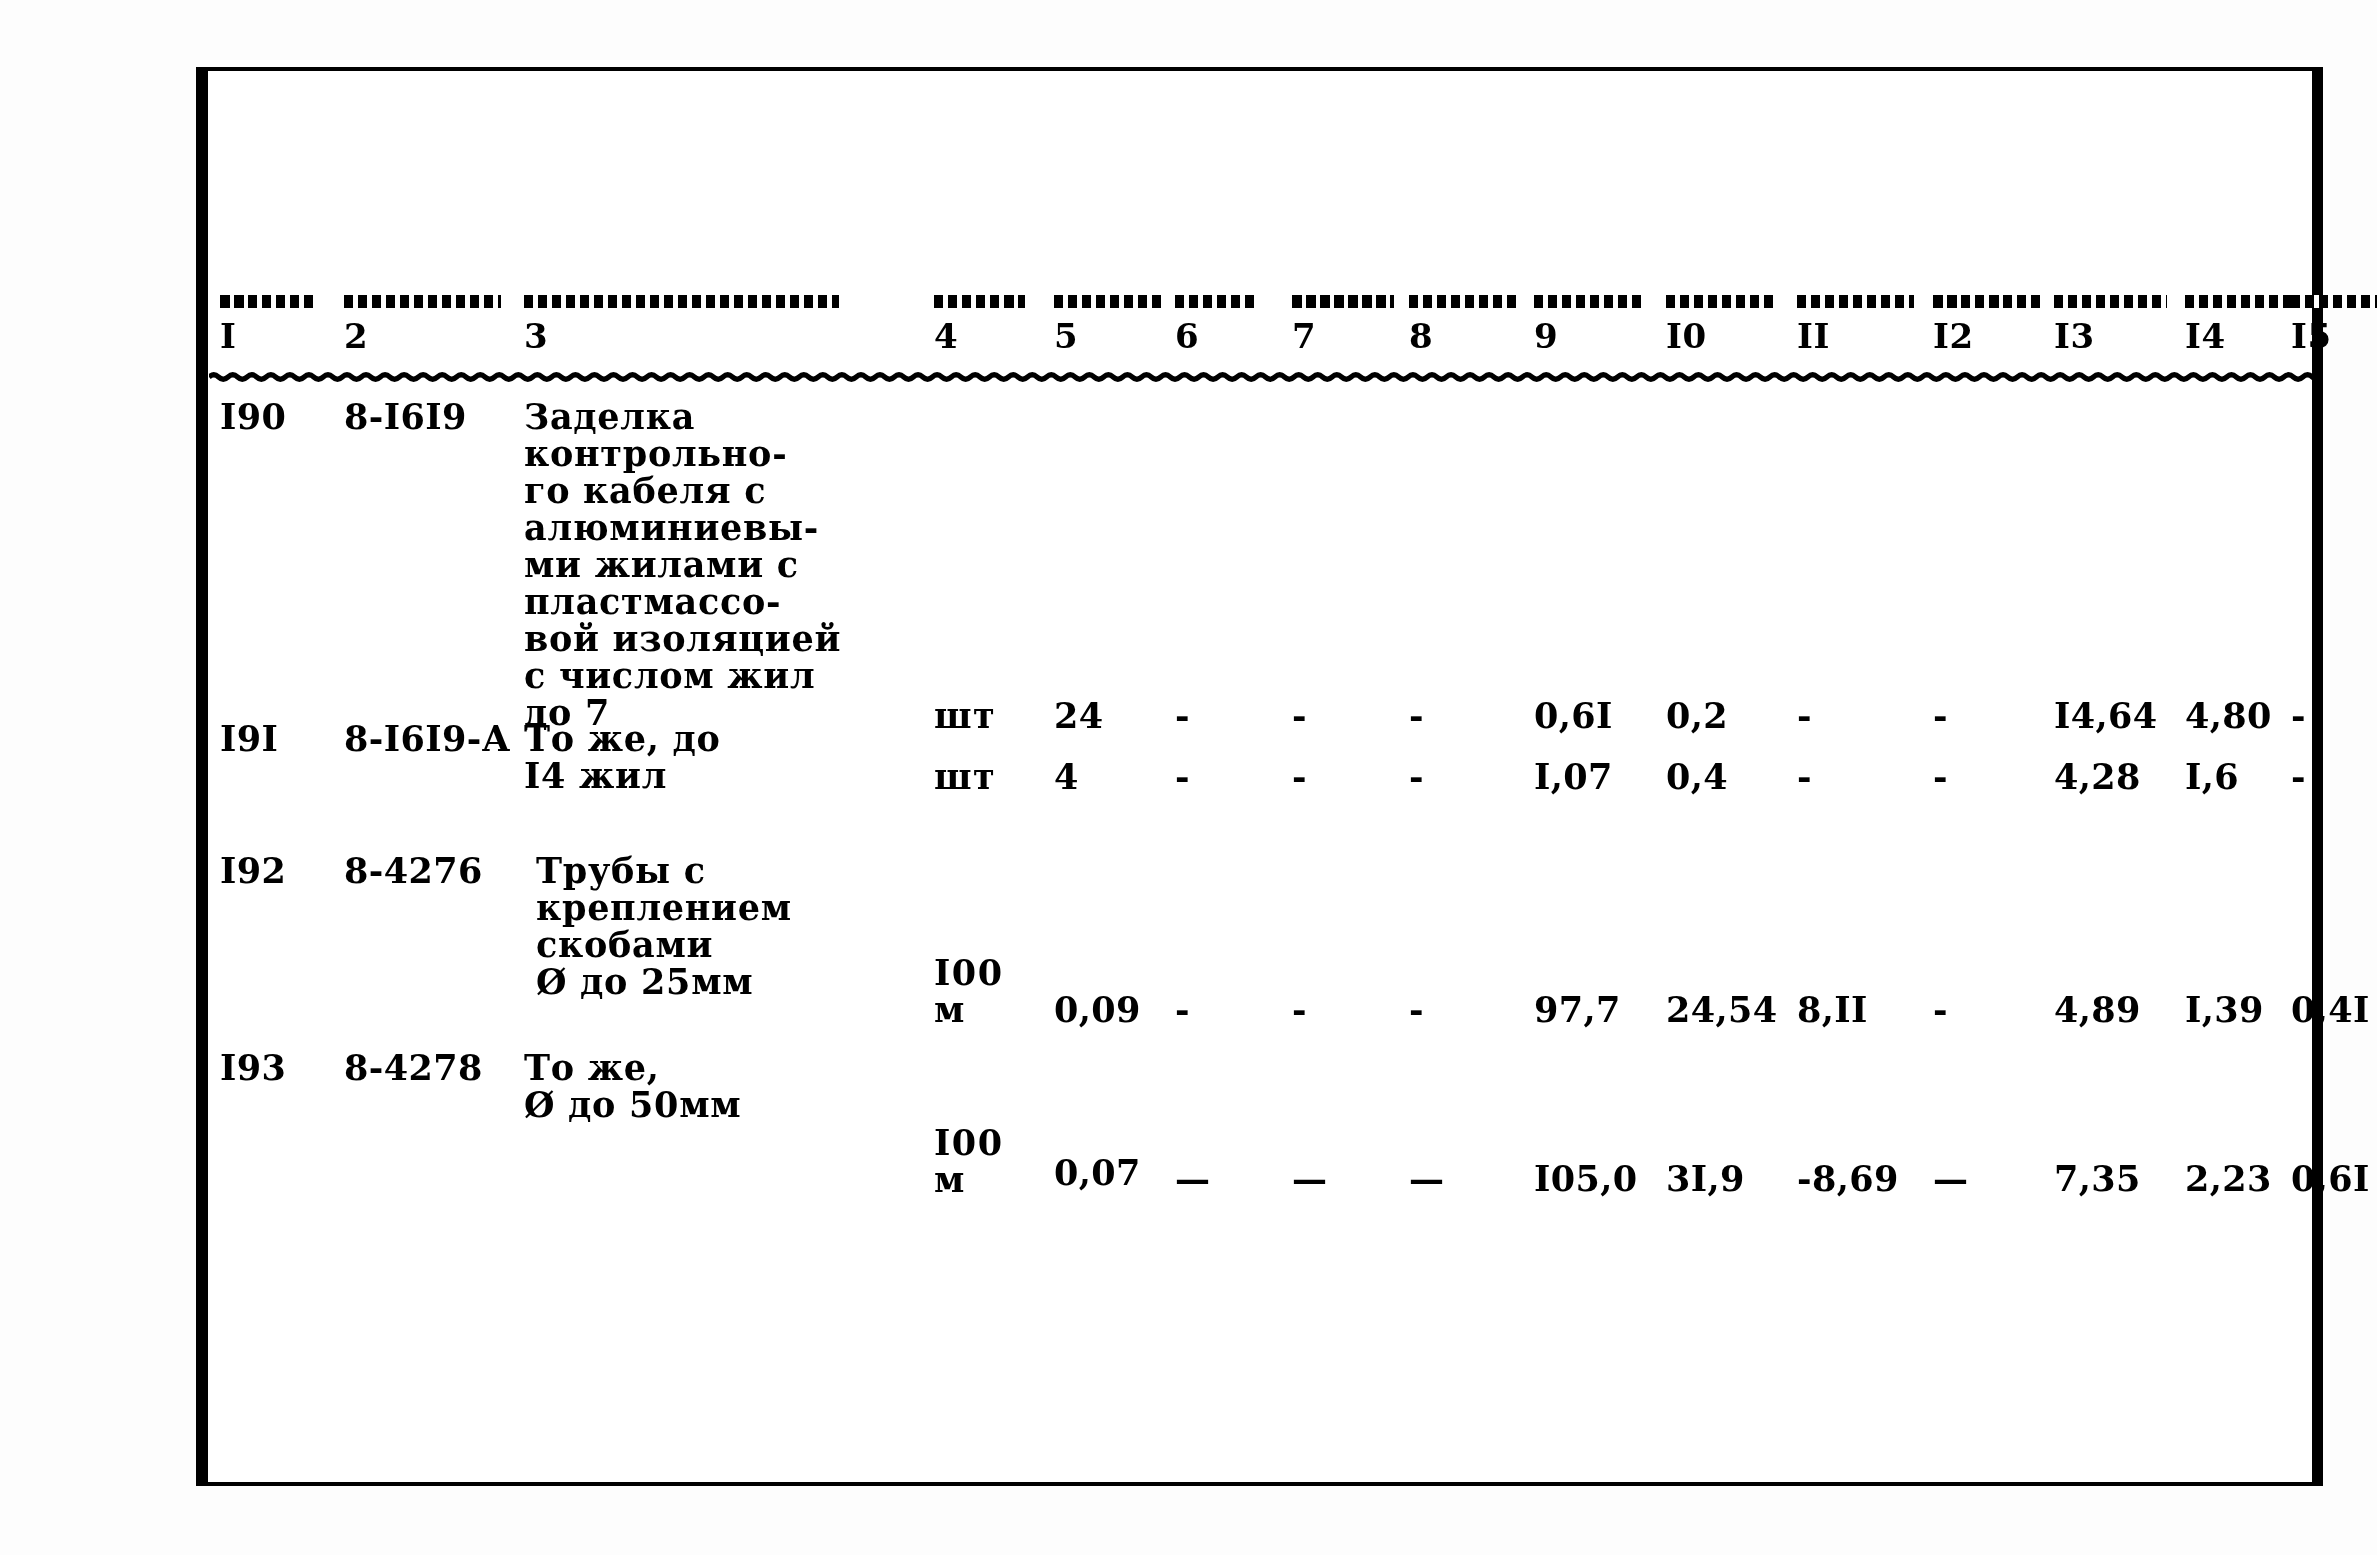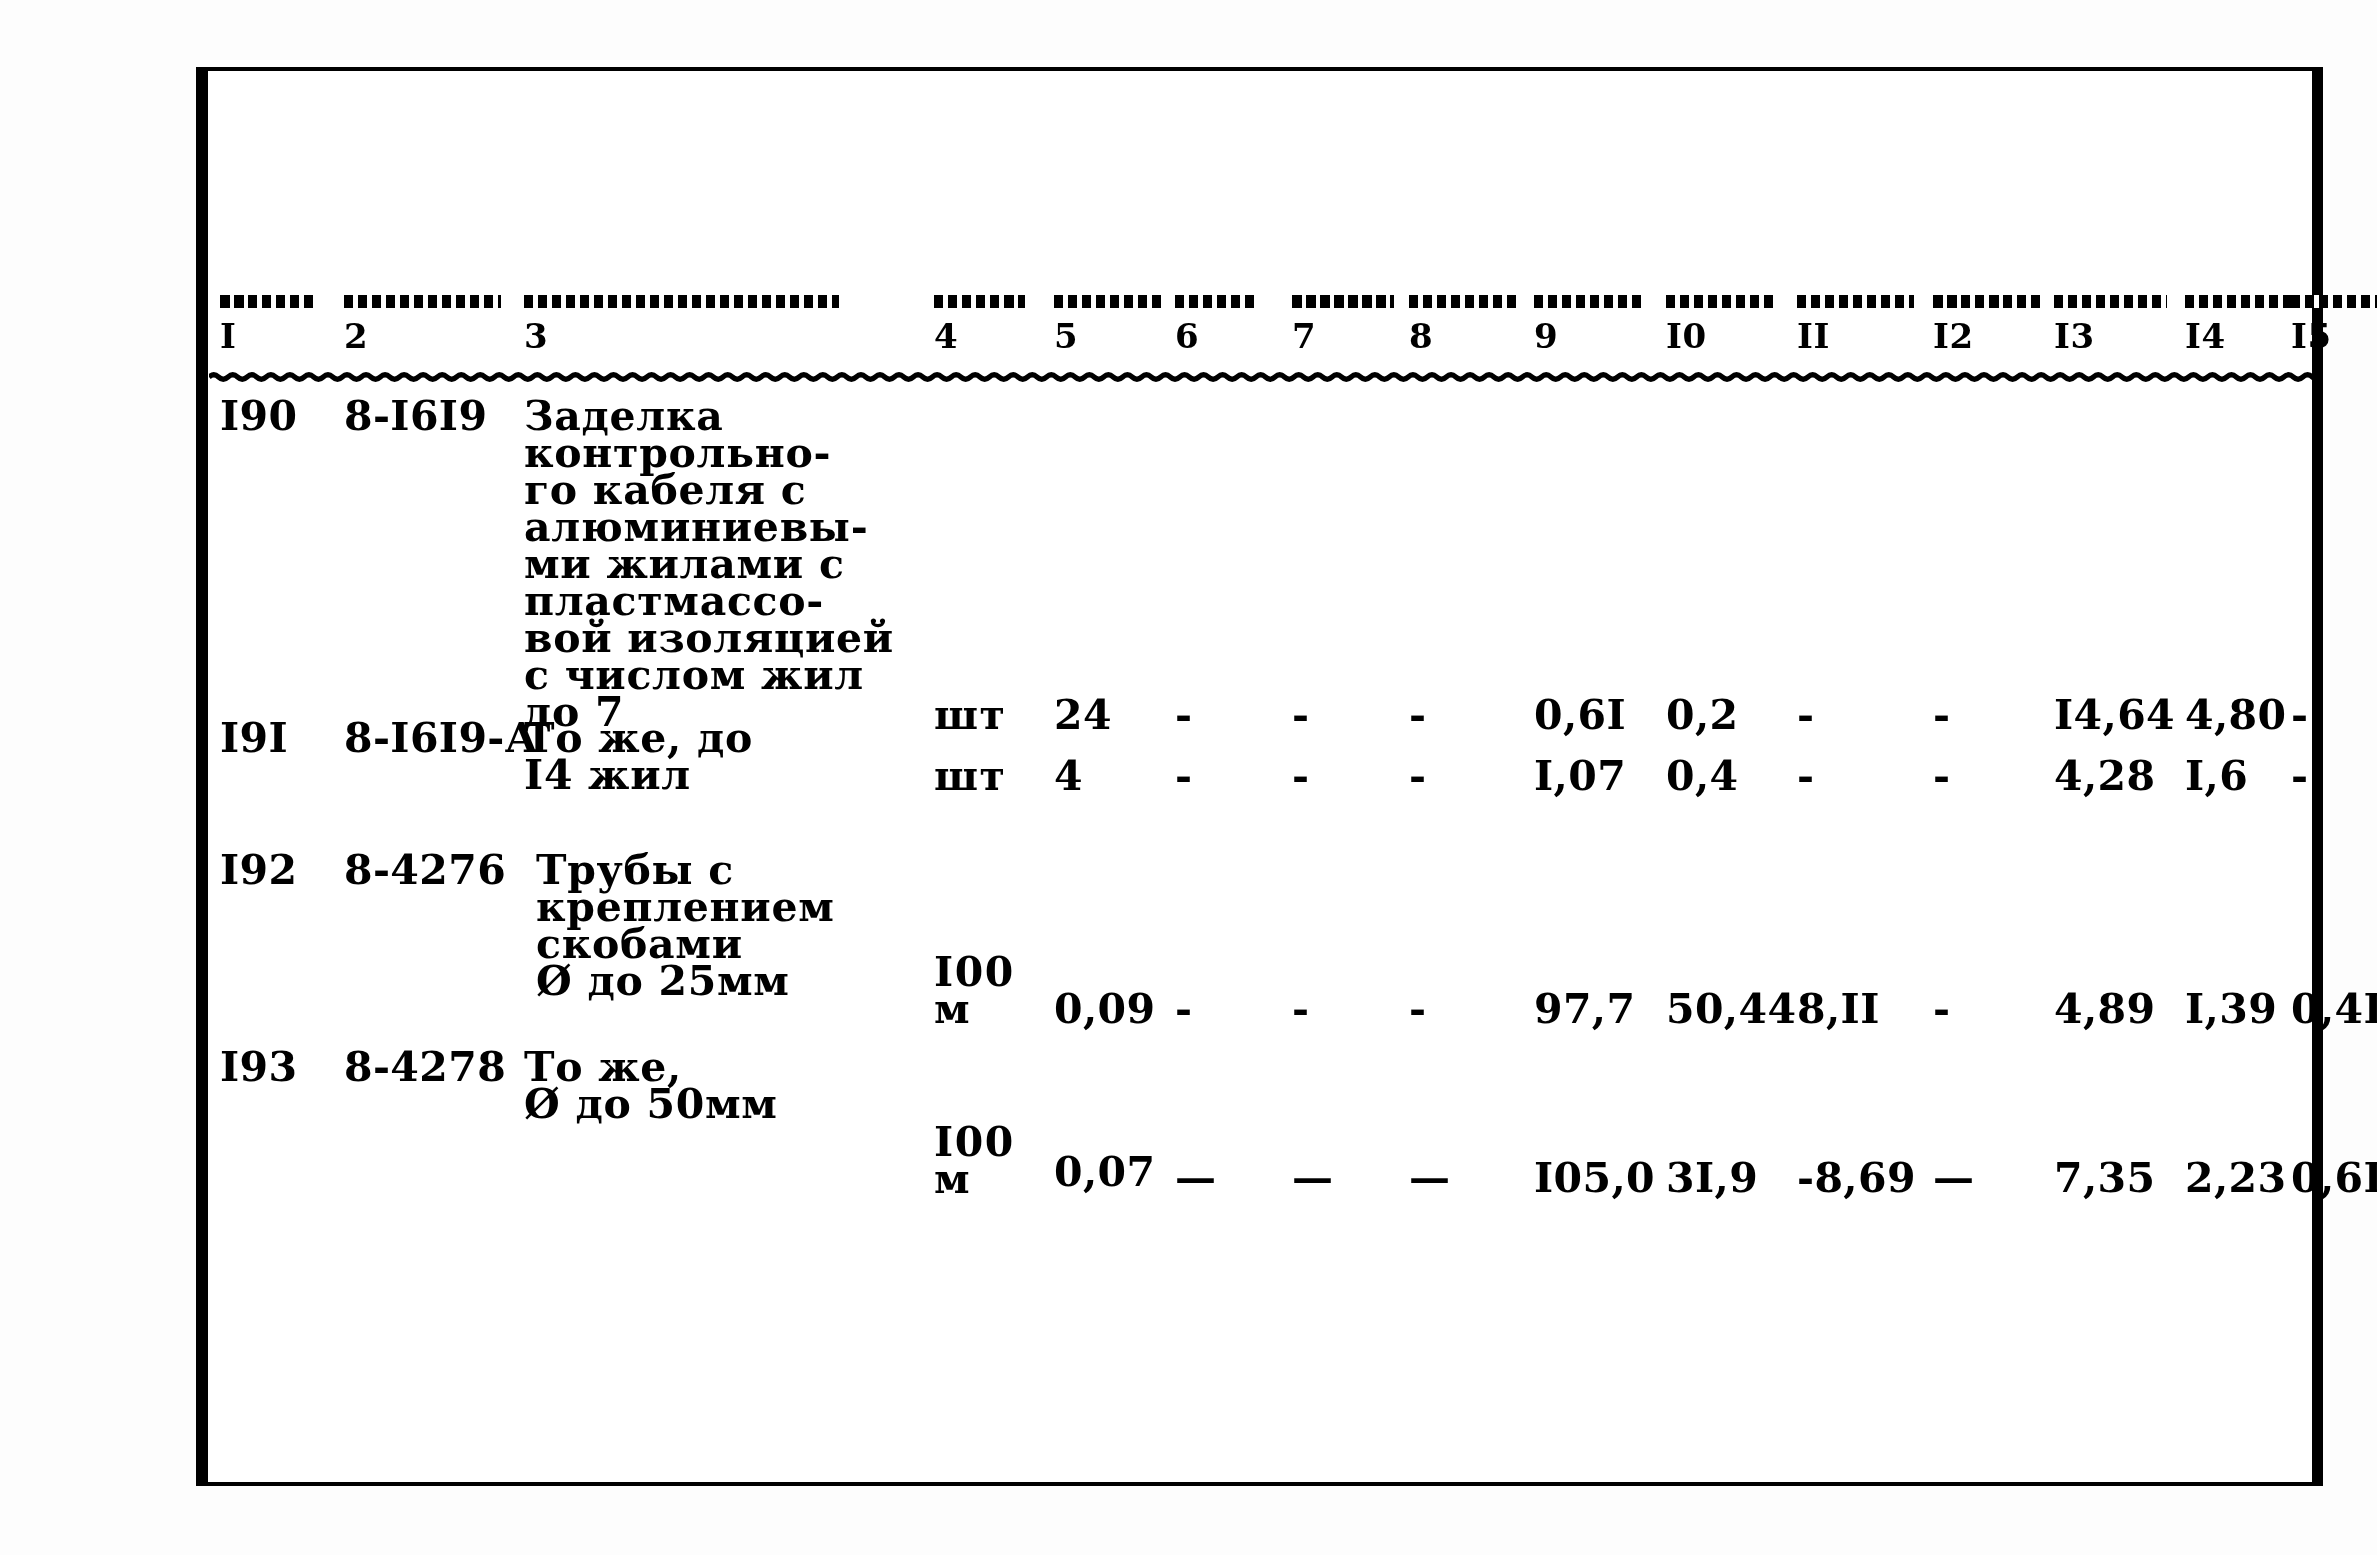--- a/index.html
+++ b/index.html
@@ -142,21 +142,21 @@
   }
   .trow {
     position: absolute;
     left: 0;
     width: 2107px;
   }
   .cell {
     position: absolute;
     font-family: "DejaVu Serif", serif;
     font-weight: 700;
-    font-size: 41px;
+    font-size: 35px;
     letter-spacing: 0.4px;
     color: #000;
     white-space: pre;
     line-height: 37px;
   }
   .cell.desc {
     white-space: pre-line;
     letter-spacing: 0.7px;
   }
   .cell.num { text-align: left; }
@@ -265,21 +265,21 @@
 креплением
 скобами
 Ø до 25мм</div>
           <div class="cell heavy" style="left: 725px; top: 102px;">I00
 м</div>
           <div class="cell num" style="left: 845px; top: 139px;">0,09</div>
           <div class="cell num heavy" style="left: 966px; top: 139px;">-</div>
           <div class="cell num heavy" style="left: 1083px; top: 139px;">-</div>
           <div class="cell num heavy" style="left: 1200px; top: 139px;">-</div>
           <div class="cell num" style="left: 1325px; top: 139px;">97,7</div>
-          <div class="cell num" style="left: 1457px; top: 139px;">50,44</div>
+          <div class="cell num" style="left: 1457px; top: 139px;">24,54</div>
           <div class="cell num" style="left: 1588px; top: 139px;">8,II</div>
           <div class="cell num heavy" style="left: 1724px; top: 139px;">-</div>
           <div class="cell num" style="left: 1845px; top: 139px;">4,89</div>
           <div class="cell num" style="left: 1976px; top: 139px;">I,39</div>
           <div class="cell num" style="left: 2082px; top: 139px;">0,4I</div>
         </div>
         <div class="trow" style="top: 651px;">
           <div class="cell " style="left: 11px; top: 0px;">I93</div>
           <div class="cell " style="left: 135px; top: 0px;">8-4278</div>
           <div class="cell desc" style="left: 315px; top: 0px;">То же,

